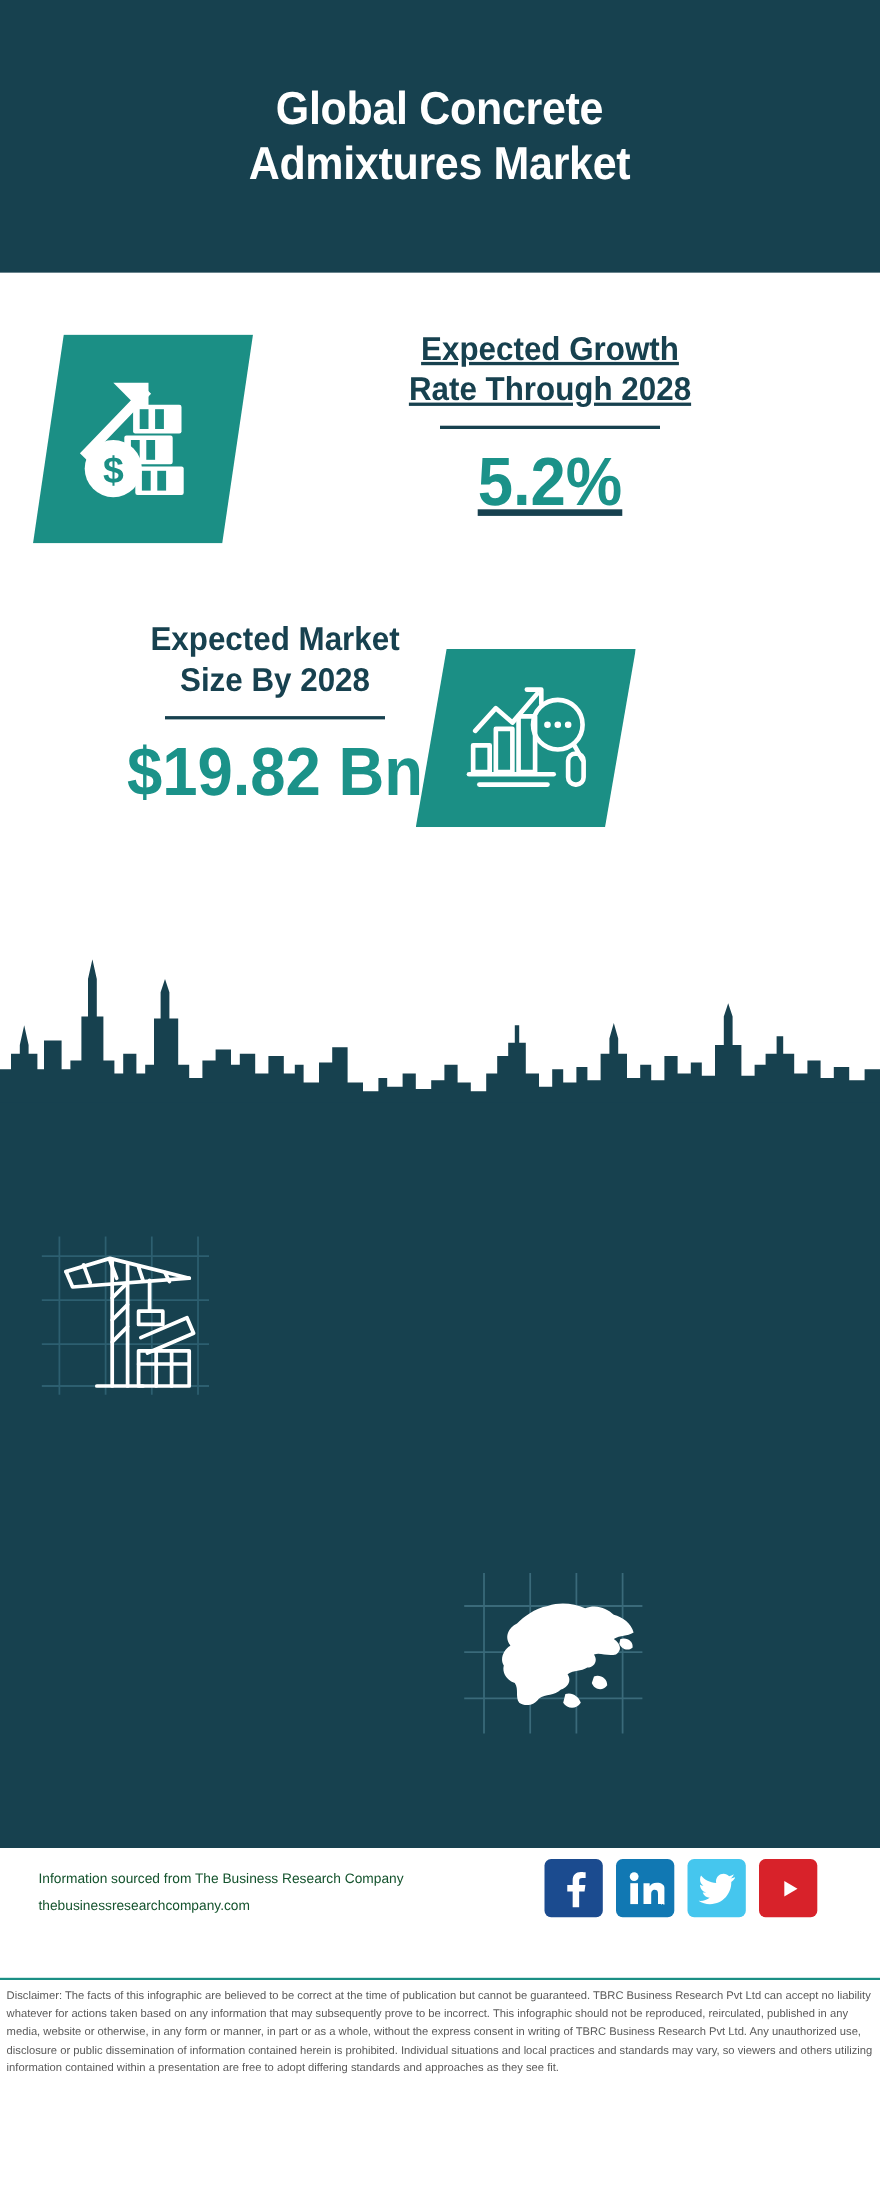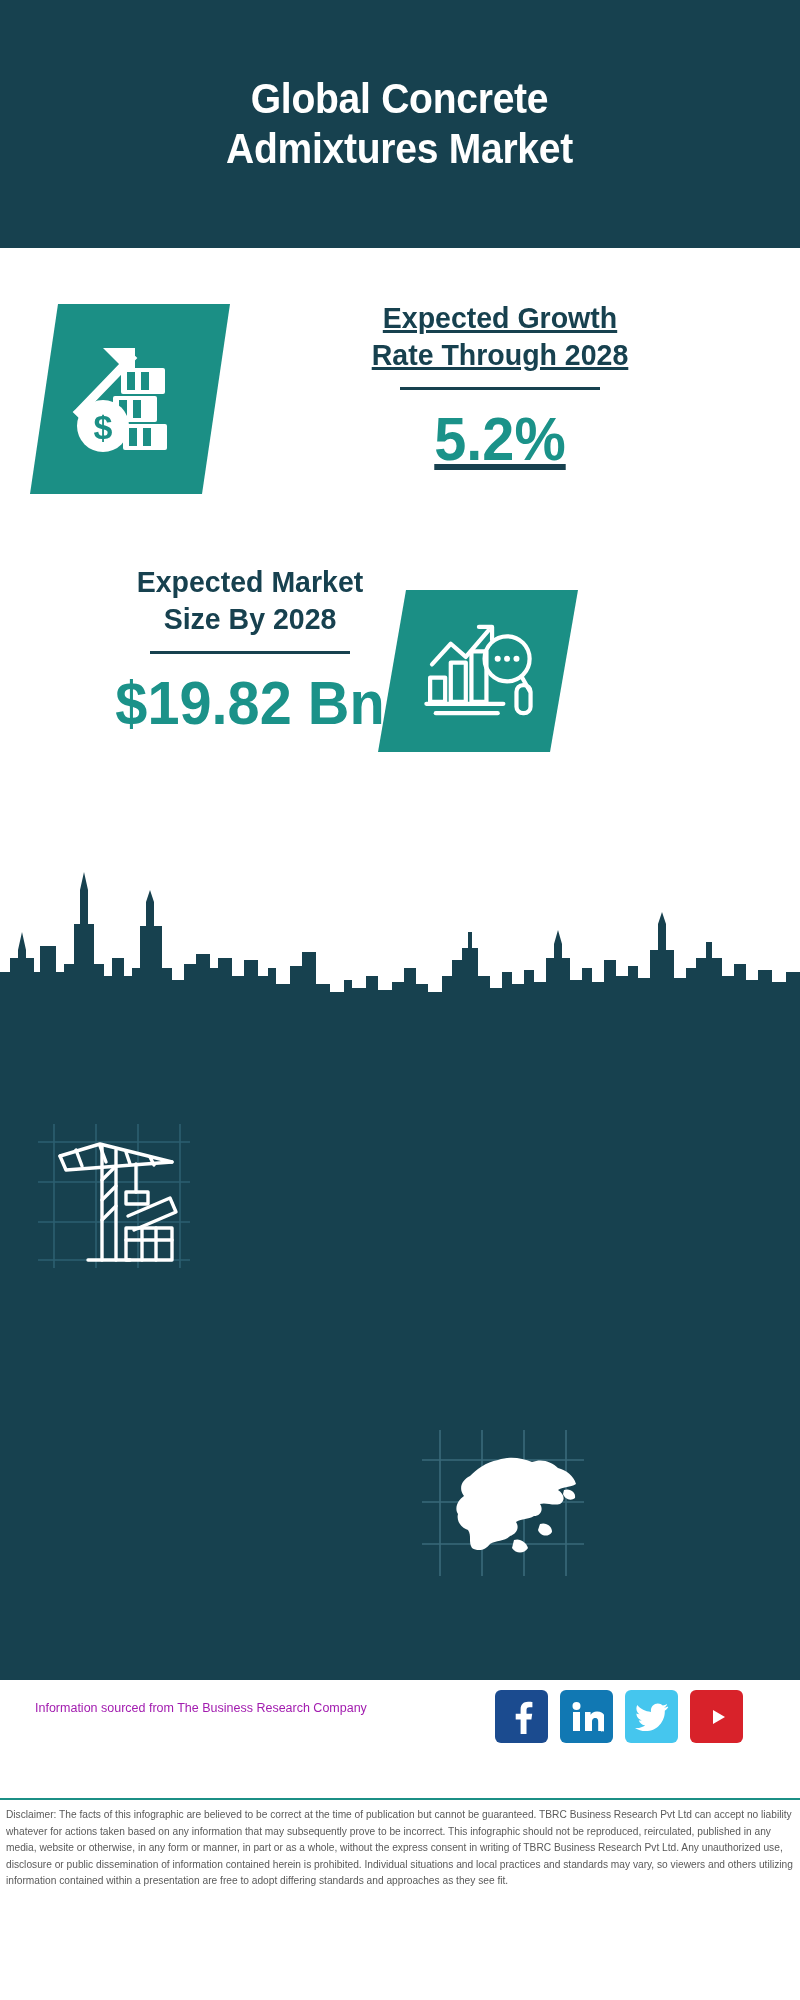--- a/index.html
+++ b/index.html
@@ -57,21 +57,21 @@
   .skyline { position:absolute; left:0; top:-128px; width:800px; height:130px; display:block; }
 
   
   .source-bar {
     position:absolute; left:0; top:1680px; width:800px; height:120px;
     background:#ffffff;
     border-bottom:2px solid #1b8f85;
   }
   .source-text {
     position:absolute; left:35px; top:1696px; width:470px;
-    color:#a21caf; font-size:12.5px; line-height:1.95;
+    color:#14532d; font-size:12.5px; line-height:1.95;
     font-family:"Liberation Sans Narrow","Liberation Sans",sans-serif;
   }
   .social-row {
     position:absolute; left:495px; top:1690px; display:flex; gap:12px;
   }
   .social {
     width:53px; height:53px; border-radius:6px;
     display:flex; align-items:center; justify-content:center;
   }
   .social svg { display:block; }
@@ -232,20 +232,21 @@
       <path fill="#ffffff" d="M96,112 C102,110 108,114 110,120 C106,126 98,126 94,120 Z"></path>
       <path fill="#ffffff" d="M122,96 C128,94 134,98 134,104 C130,110 122,108 120,102 Z"></path>
       <path fill="#ffffff" d="M146,62 C152,60 158,64 157,70 C152,74 146,70 145,66 Z"></path>
     </svg>
 
   </div>
 
   <div class="source-bar"></div>
   <div class="source-text">
     <div>Information sourced from The Business Research Company</div>
+    <div>thebusinessresearchcompany.com</div>
   </div>
 
   <div class="social-row">
     <a class="social" style="background:#1b4b8f;">
       <svg width="30" height="34" viewBox="0 0 30 34">
         <path fill="#ffffff" d="M19.5 34V19.5h4.9l.8-5.8h-5.7V10c0-1.7.5-2.8 2.9-2.8h3V2.1
           C24.9 2 23.1 1.8 21 1.8c-4.4 0-7.4 2.7-7.4 7.6v4.3H8.7v5.8h4.9V34h5.9z"></path>
       </svg>
     </a>
     <a class="social" style="background:#1178b3;">

